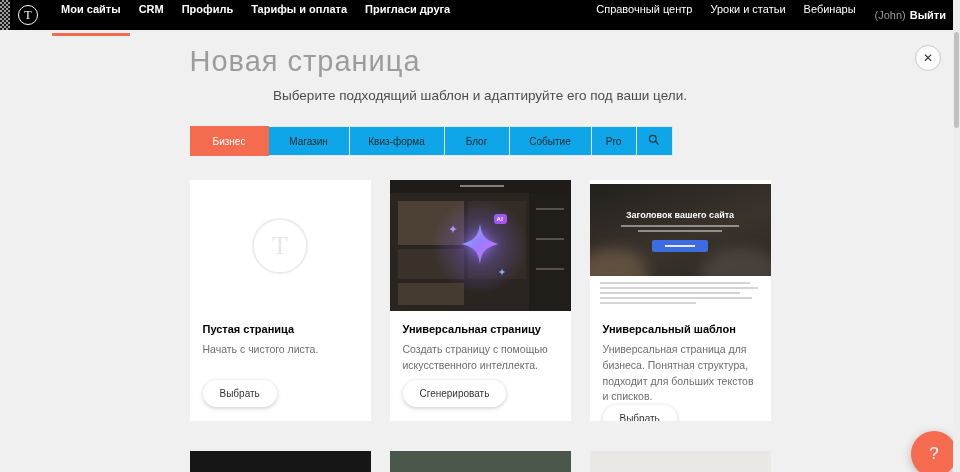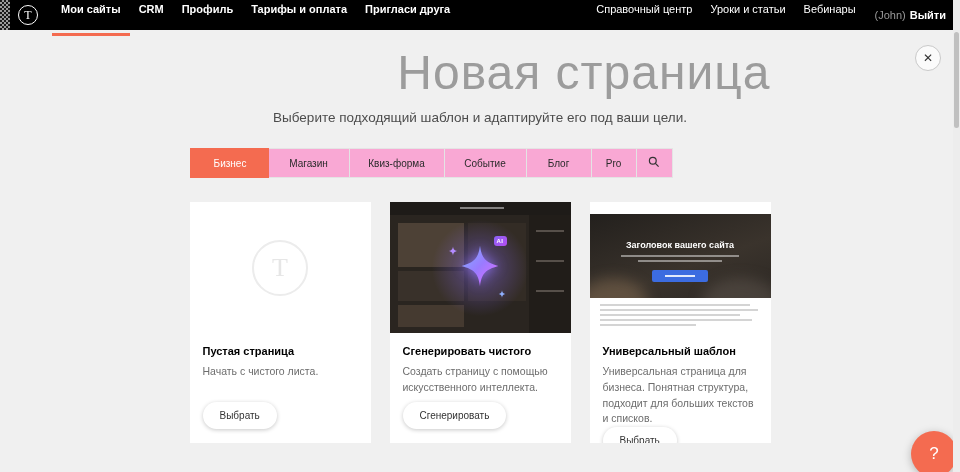--- a/index.html
+++ b/index.html
@@ -18,32 +18,32 @@
   .nav-item { color:#fff; font-size:11px; font-weight:bold; line-height:30px; padding:0 9px;
     text-decoration:none; cursor:pointer; white-space:nowrap; }
   .nav-item.active { box-shadow: inset 0 -3px 0 var(--accent,#f46b50); }
   .nav-right .nav-item { font-weight:normal; }
   .spacer { flex:1; }
   .user-name { color:#9a9a9a; font-size:11px; margin:0 4px 0 10px; line-height:30px; }
   .logout { color:#fff; font-size:11px; font-weight:bold; line-height:30px; cursor:pointer; text-decoration:none; }
 
   
   .content { width:581px; margin:0 auto; position:relative; }
-  .page-title { text-align:right; margin-top:15px; font-size:48px; font-weight:300;
+  .page-title { text-align:left; margin-top:15px; font-size:29px; font-weight:300;
     color:#9c9c9c; letter-spacing:1px; }
   .page-subtitle { text-align:center; margin-top:10px; font-size:13.5px; color:#4c4c4c; }
   .close-btn { position:absolute; top:45px; right:19px; width:26px; height:26px; border-radius:50%;
     background:#fbfbfb; border:1px solid #c9c9c9; color:#333; font-size:12px;
     display:flex; align-items:center; justify-content:center; cursor:pointer; }
 
   
   .tabs { display:flex; margin-top:23px; height:30px; }
-  .tab { background:#f9a8d4; border:1px solid #e4e4e4; border-left:none; font-size:10px; color:#2b2b2b;
+  .tab { background:#0ea5e9; border:1px solid #e4e4e4; border-left:none; font-size:10px; color:#2b2b2b;
     display:flex; align-items:center; justify-content:center; cursor:pointer; white-space:nowrap; }
-  .tab:first-child { border-left:3px solid #404040; }
+  .tab:first-child { border-left:1px solid #404040; }
   .tab.active { background:var(--accent,#f46b50); border-color:var(--accent,#f46b50); color:#fff; }
   .t0{width:79px}.t1{width:81px}.t2{width:98px}.t3{width:95px}.t4{width:82px}.t5{width:65px}.t6{width:45px}.t7{width:36px}
 
   
   .grid { display:flex; gap:19px; margin-top:24px; }
   .grid2 { display:flex; gap:19px; margin-top:30px; }
   .card { width:181px; height:241px; background:#fff; display:flex; flex-direction:column; overflow:hidden; }
   .shot { height:131px; position:relative; overflow:hidden; flex:none; }
   .card-body { flex:1; padding:12px 13px 14px; display:flex; flex-direction:column; }
   .card-title { font-size:11px; font-weight:bold; color:#000; margin-bottom:7px; }
@@ -73,21 +73,21 @@
     background:radial-gradient(circle, rgba(140,110,255,.45), rgba(140,110,255,0) 62%); border-radius:50%; }
   .ai-star { position:absolute; left:50%; top:50%; transform:translate(-50%,-50%);
     filter:drop-shadow(0 0 6px rgba(150,120,255,.8)); }
   .ai-spark-a { position:absolute; left:58px; top:40px; }
   .ai-spark-b { position:absolute; left:108px; top:82px; }
   .ai-badge { position:absolute; left:104px; top:34px; background:linear-gradient(135deg,#8a63f7,#b64df0);
     color:#fff; font-size:6px; font-weight:bold; padding:2px 3px; border-radius:3px; letter-spacing:.5px; }
 
   
   .shot-site { background:#fff; }
-  .site-hero { position:absolute; left:0; top:12px; width:100%; height:96px;
+  .site-hero { position:absolute; left:0; top:4px; width:100%; height:96px;
     background:linear-gradient(160deg,#23201d 0%,#3a332c 55%,#2a2622 100%); overflow:hidden; }
   .hero-blob { position:absolute; border-radius:50%; filter:blur(7px); }
   .hb1 { left:-12px; bottom:-18px; width:70px; height:50px; background:rgba(186,148,108,.30); }
   .hb2 { right:-10px; bottom:-20px; width:80px; height:52px; background:rgba(120,110,100,.35); }
   .site-title { position:relative; margin-top:26px; text-align:center; color:#fff; font-size:9px; font-weight:bold; }
   .site-sub { position:relative; margin:5px auto 0; height:2px; background:rgba(255,255,255,.45); }
   .ss1 { width:118px; } .ss2 { width:84px; margin-top:3px; }
   .site-btn { position:relative; margin:8px auto 0; width:56px; height:12px; border-radius:2px;
     background:#3c6ce0; display:flex; align-items:center; justify-content:center; }
   .site-btn span { display:block; width:30px; height:2px; background:rgba(255,255,255,.85); }
@@ -135,22 +135,22 @@
   <button class="close-btn">✕</button>
 
   <div class="content">
     <h1 class="page-title">Новая страница</h1>
     <p class="page-subtitle">Выберите подходящий шаблон и адаптируйте его под ваши цели.</p>
 
     <div class="tabs">
       <div class="tab t0 active">Бизнес</div>
       <div class="tab t1">Магазин</div>
       <div class="tab t3">Квиз-форма</div>
+      <div class="tab t5">Блог</div>
       <div class="tab t4">Событие</div>
-      <div class="tab t5">Блог</div>
       <div class="tab t6">Pro</div>
       <div class="tab t7">
         <span>
           <svg width="12" height="12" viewBox="0 0 12 12">
             <circle cx="4.8" cy="4.8" r="3.4" fill="none" stroke="#333" stroke-width="1.2"></circle>
             <line x1="7.4" y1="7.4" x2="10.6" y2="10.6" stroke="#333" stroke-width="1.2"></line>
           </svg>
         </span>
       </div>
     </div>
@@ -201,21 +201,21 @@
               </svg>
           </span>
           <span class="ai-spark-b">
             <svg width="8" height="8" viewBox="0 0 48 48">
                 <path d="M24 2 C26 16 30 20 44 24 C30 28 26 32 24 46 C22 32 18 28 4 24 C18 20 22 16 24 2 Z" fill="#8fb0ff"></path>
               </svg>
           </span>
           <span class="ai-badge">AI</span>
         </div>
         <div class="card-body">
-          <div class="card-title">Сгенерировать чистого</div>
+          <div class="card-title">Универсальная страницу</div>
           <div class="card-desc">Создать страницу с помощью искусственного интеллекта.</div>
           <div class="btn-row">
             <button class="card-btn">Сгенерировать</button>
           </div>
         </div>
       </div>
 
       <div class="card">
         <div class="shot shot-site">
           <div class="site-hero">

